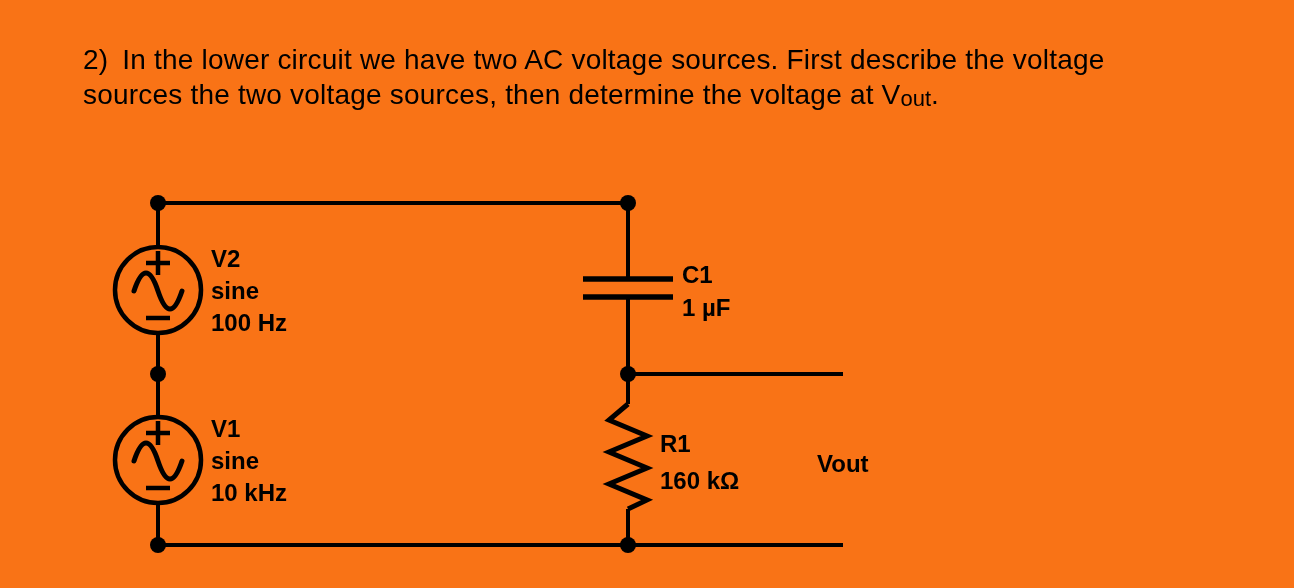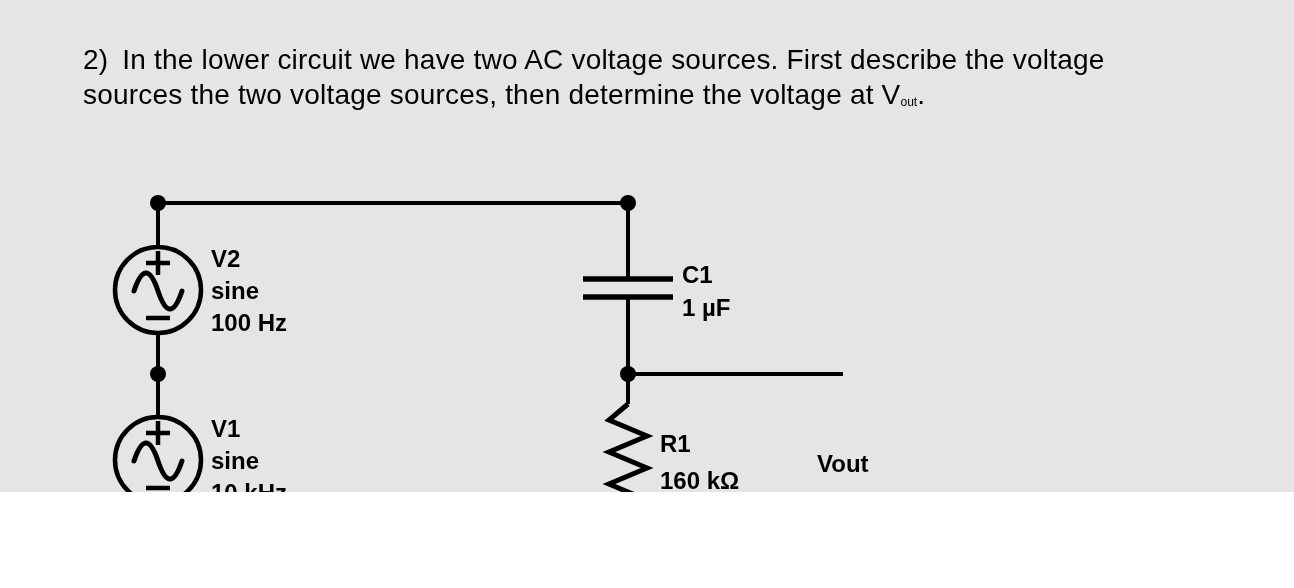--- a/index.html
+++ b/index.html
@@ -1,38 +1,38 @@
 <!DOCTYPE html>
 <html><head>
 <meta charset="utf-8">
 <style>
   html, body { margin: 0; padding: 0; background: #ffffff; }
   .page {
     position: relative;
     width: 1294px;
-    height: 492px;
-    background: #e5e5e5;
+    height: 588px;
+    background: #f97316;
     overflow: hidden;
     font-family: "Liberation Sans", sans-serif;
     color: #000000;
   }
   .question {
     position: absolute;
     left: 83px;
     top: 42px;
     width: 1160px;
     font-size: 28px;
     line-height: 35px;
     font-weight: 400;
     color: #000000;
     letter-spacing: 0.2px;
   }
   .question .qnum { margin-right: 14px; }
   .question sub {
-    font-size: 12px;
+    font-size: 22px;
     vertical-align: baseline;
     position: relative;
     top: 2px;
     letter-spacing: 0;
   }
   svg.circuit {
     position: absolute;
     left: 0;
     top: 0;
   }

